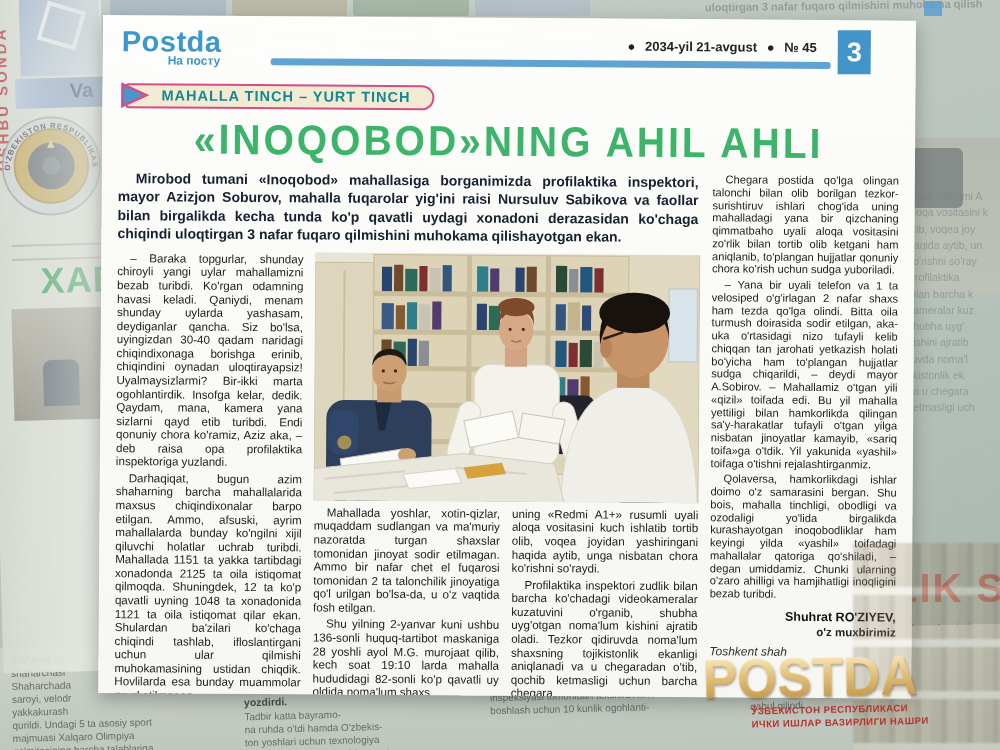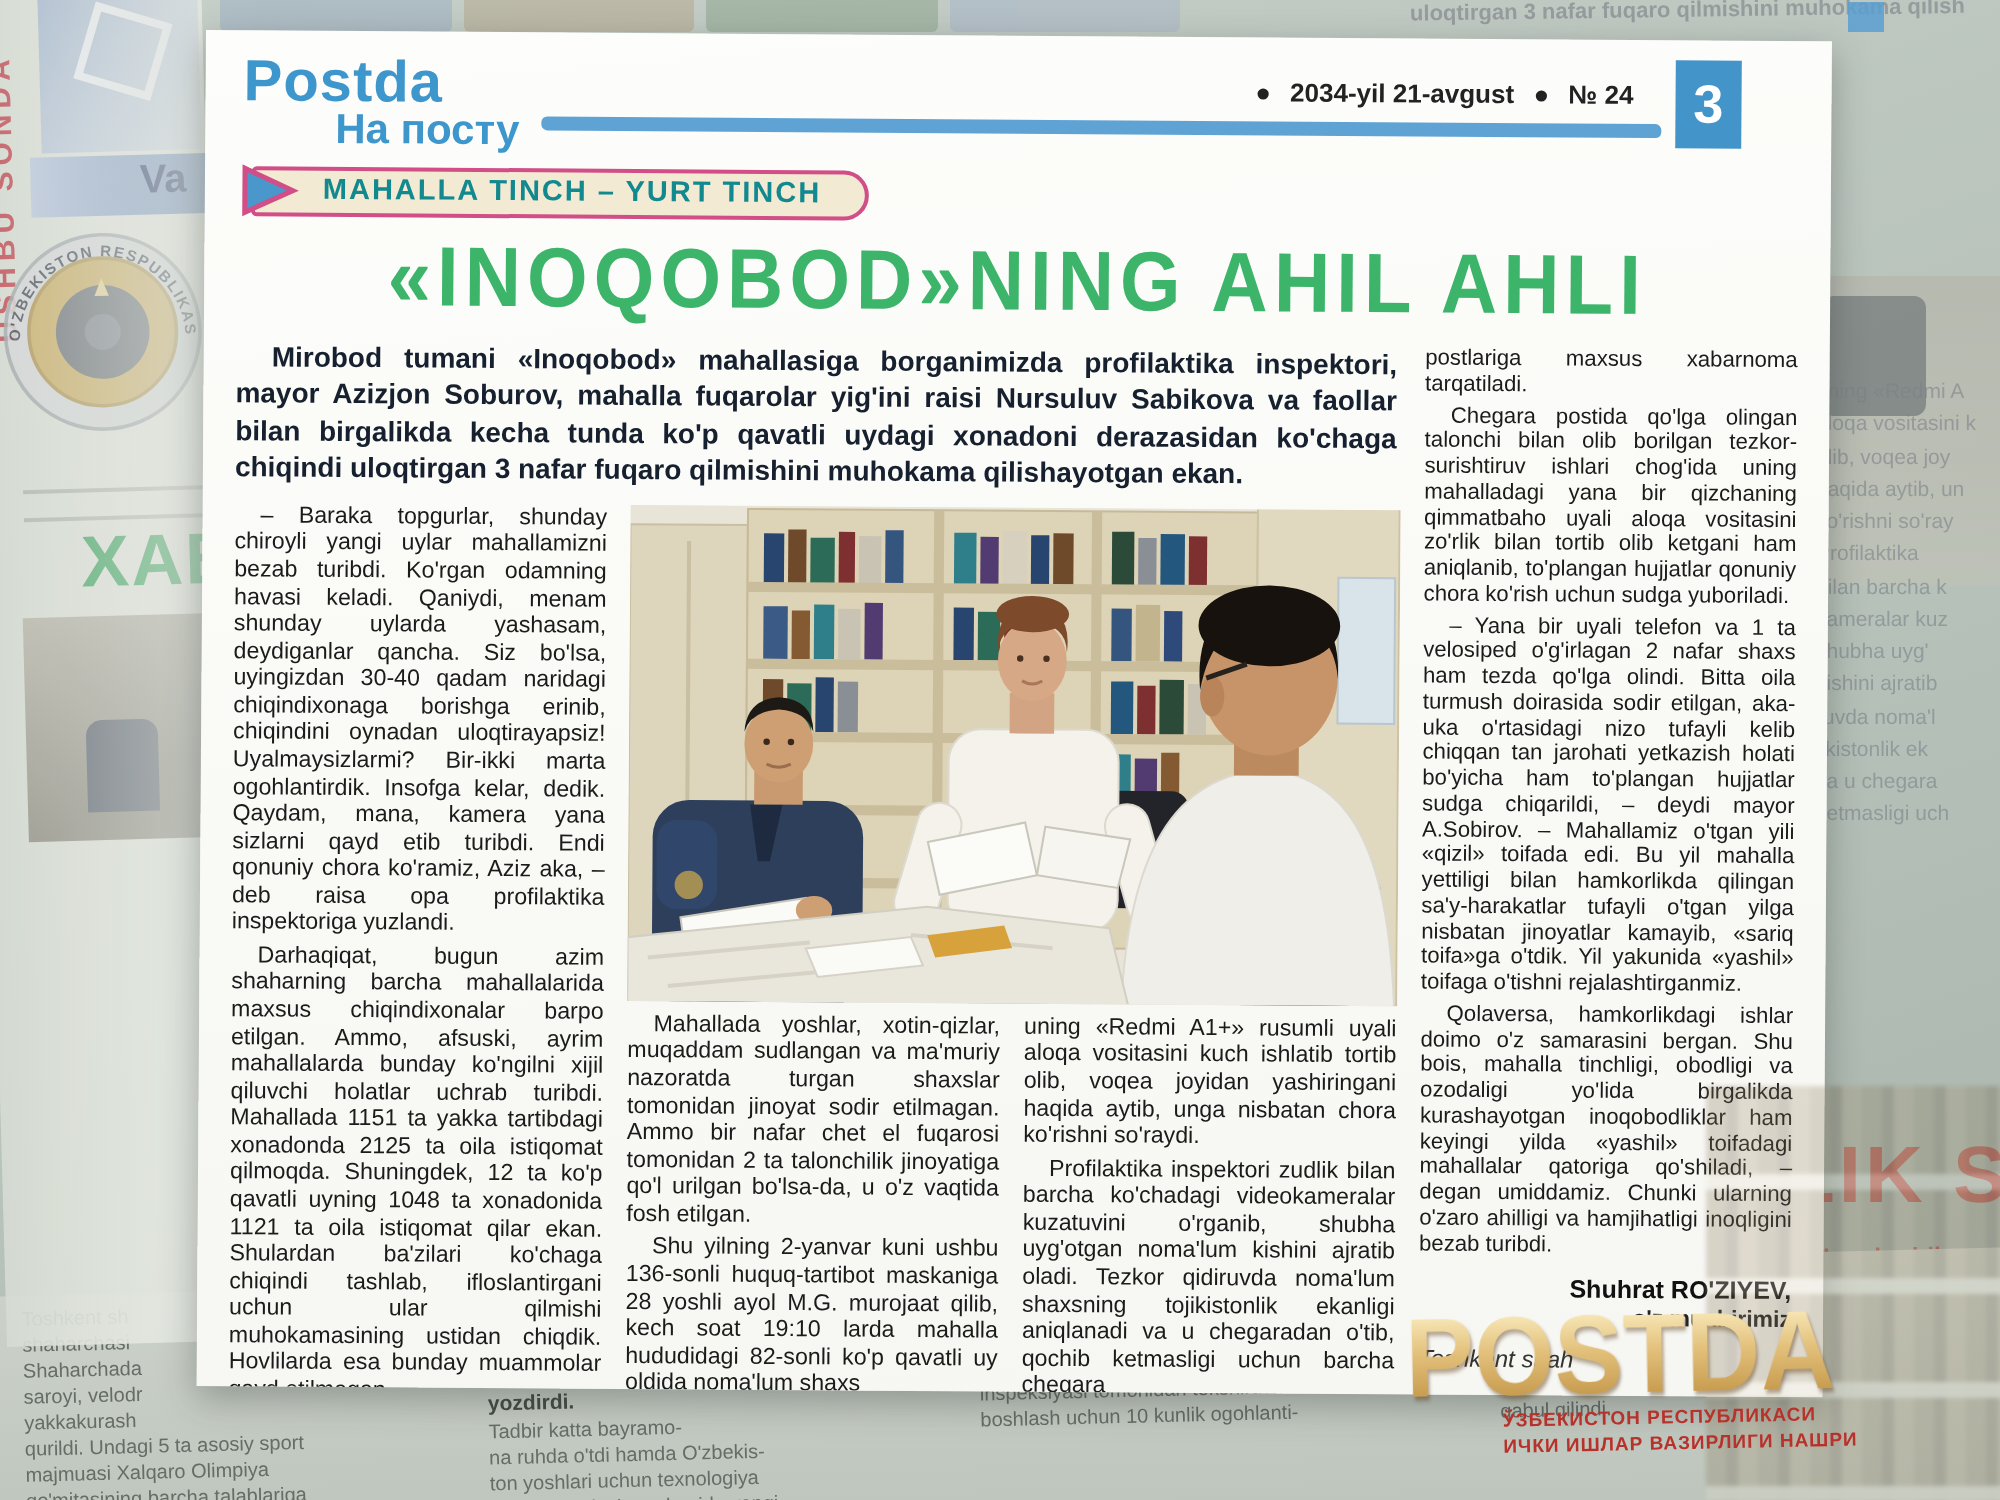--- a/index.html
+++ b/index.html
@@ -65,21 +65,21 @@
   .bf4 { left:758px; top:18px; width:185px; }
 
   
   .page { position:absolute; left:103px; top:15px; width:813px; height:678px;
     background:linear-gradient(175deg,#fdfdfb,#f6f6f2); transform:rotate(.4deg); transform-origin:top left;
     box-shadow:0 6px 18px rgba(40,50,45,.35); z-index:10; padding:8px 13px 10px 13px; overflow:hidden; }
 
   .page-header { position:relative; height:54px; }
   .masthead { position:absolute; left:6px; top:4px; }
   .masthead-title { display:block; font-size:29px; font-weight:800; color:#3d96cc; letter-spacing:.5px; line-height:1; }
-  .masthead-sub { display:block; font-size:21px; font-weight:800; color:#3d96cc; margin:-3px 0 0 46px; }
+  .masthead-sub { display:block; font-size:12px; font-weight:800; color:#3d96cc; margin:-3px 0 0 46px; }
   .meta { position:absolute; right:86px; top:12px; font-size:13px; font-weight:700; color:#222; }
   .meta .b { color:#222; margin:0 6px; }
   .blue-rule { position:absolute; left:155px; right:72px; top:34px; height:7px; background:#5ea3d4; border-radius:3px; }
   .pagenum-box { position:absolute; right:32px; top:2px; width:33px; height:44px; background:#4394c9;
     color:#fff; font-size:27px; font-weight:800; display:flex; align-items:center; justify-content:center; }
 
   .kicker { display:flex; align-items:center; margin:2px 0 0 4px; height:32px; }
   .kicker-ribbon { background:#f3ead3; border:2px solid #d14e87; border-radius:4px 16px 16px 4px;
     padding:2px 22px 3px 34px; margin-left:-24px; color:#12898e; font-weight:800; font-size:14.5px; letter-spacing:1px; }
 
@@ -222,21 +222,21 @@
 
     <div class="page-header">
       <div class="masthead">
         <span class="masthead-title">Postda</span>
         <span class="masthead-sub">На посту</span>
       </div>
       <div class="meta">
         <span class="b">●</span>
         <span>2034-yil 21-avgust</span>
         <span class="b">●</span>
-        <span>№ 24</span>
+        <span>№ 45</span>
       </div>
       <div class="blue-rule"></div>
       <div class="pagenum-box">3</div>
     </div>
 
     <div class="kicker">
       <svg width="30" height="26" viewBox="0 0 30 26" style="position:relative;z-index:2">
         <polygon points="3,2 27,13 3,24" fill="#4a97cc" stroke="#d14e87" stroke-width="2.5"></polygon>
       </svg>
       <div class="kicker-ribbon">MAHALLA TINCH – YURT TINCH</div>
@@ -370,21 +370,20 @@
             <p class="indent">Shu yilning 2-yanvar kuni ushbu 136-sonli huquq-tartibot maskaniga 28 yoshli ayol M.G. murojaat qilib, kech soat 19:10 larda mahalla hududidagi 82-sonli ko'p qavatli uy oldida noma'lum shaxs</p>
           </div>
           <div>
             <p>uning «Redmi A1+» rusumli uyali aloqa vositasini kuch ishlatib tortib olib, voqea joyidan yashiringani haqida aytib, unga nisbatan chora ko'rishni so'raydi.</p>
             <p class="indent">Profilaktika inspektori zudlik bilan barcha ko'chadagi videokameralar kuzatuvini o'rganib, shubha uyg'otgan noma'lum kishini ajratib oladi. Tezkor qidiruvda noma'lum shaxsning tojikistonlik ekanligi aniqlanadi va u chegaradan o'tib, qochib ketmasligi uchun barcha chegara</p>
           </div>
         </div>
       </div>
 
       <div class="col4">
-        <p>postlariga maxsus xabarnoma tarqatiladi.</p>
         <p class="indent">Chegara postida qo'lga olingan talonchi bilan olib borilgan tezkor-surishtiruv ishlari chog'ida uning mahalladagi yana bir qizchaning qimmatbaho uyali aloqa vositasini zo'rlik bilan tortib olib ketgani ham aniqlanib, to'plangan hujjatlar qonuniy chora ko'rish uchun sudga yuboriladi.</p>
         <p class="indent">– Yana bir uyali telefon va 1 ta velosiped o'g'irlagan 2 nafar shaxs ham tezda qo'lga olindi. Bitta oila turmush doirasida sodir etilgan, aka-uka o'rtasidagi nizo tufayli kelib chiqqan tan jarohati yetkazish holati bo'yicha ham to'plangan hujjatlar sudga chiqarildi, – deydi mayor A.Sobirov. – Mahallamiz o'tgan yili «qizil» toifada edi. Bu yil mahalla yettiligi bilan hamkorlikda qilingan sa'y-harakatlar tufayli o'tgan yilga nisbatan jinoyatlar kamayib, «sariq toifa»ga o'tdik. Yil yakunida «yashil» toifaga o'tishni rejalashtirganmiz.</p>
         <p class="indent">Qolaversa, hamkorlikdagi ishlar doimo o'z samarasini bergan. Shu bois, mahalla tinchligi, obodligi va ozodaligi yo'lida birgalikda kurashayotgan inoqobodliklar ham keyingi yilda «yashil» toifadagi mahallalar qatoriga qo'shiladi, – degan umiddamiz. Chunki ularning o'zaro ahilligi va hamjihatligi inoqligini bezab turibdi.</p>
         <div class="byline-name">Shuhrat RO'ZIYEV,</div>
         <div class="byline-role">o'z muxbirimiz</div>
         <div class="dateline">Toshkent shah</div>
       </div>
 
     </div>
   </div>

